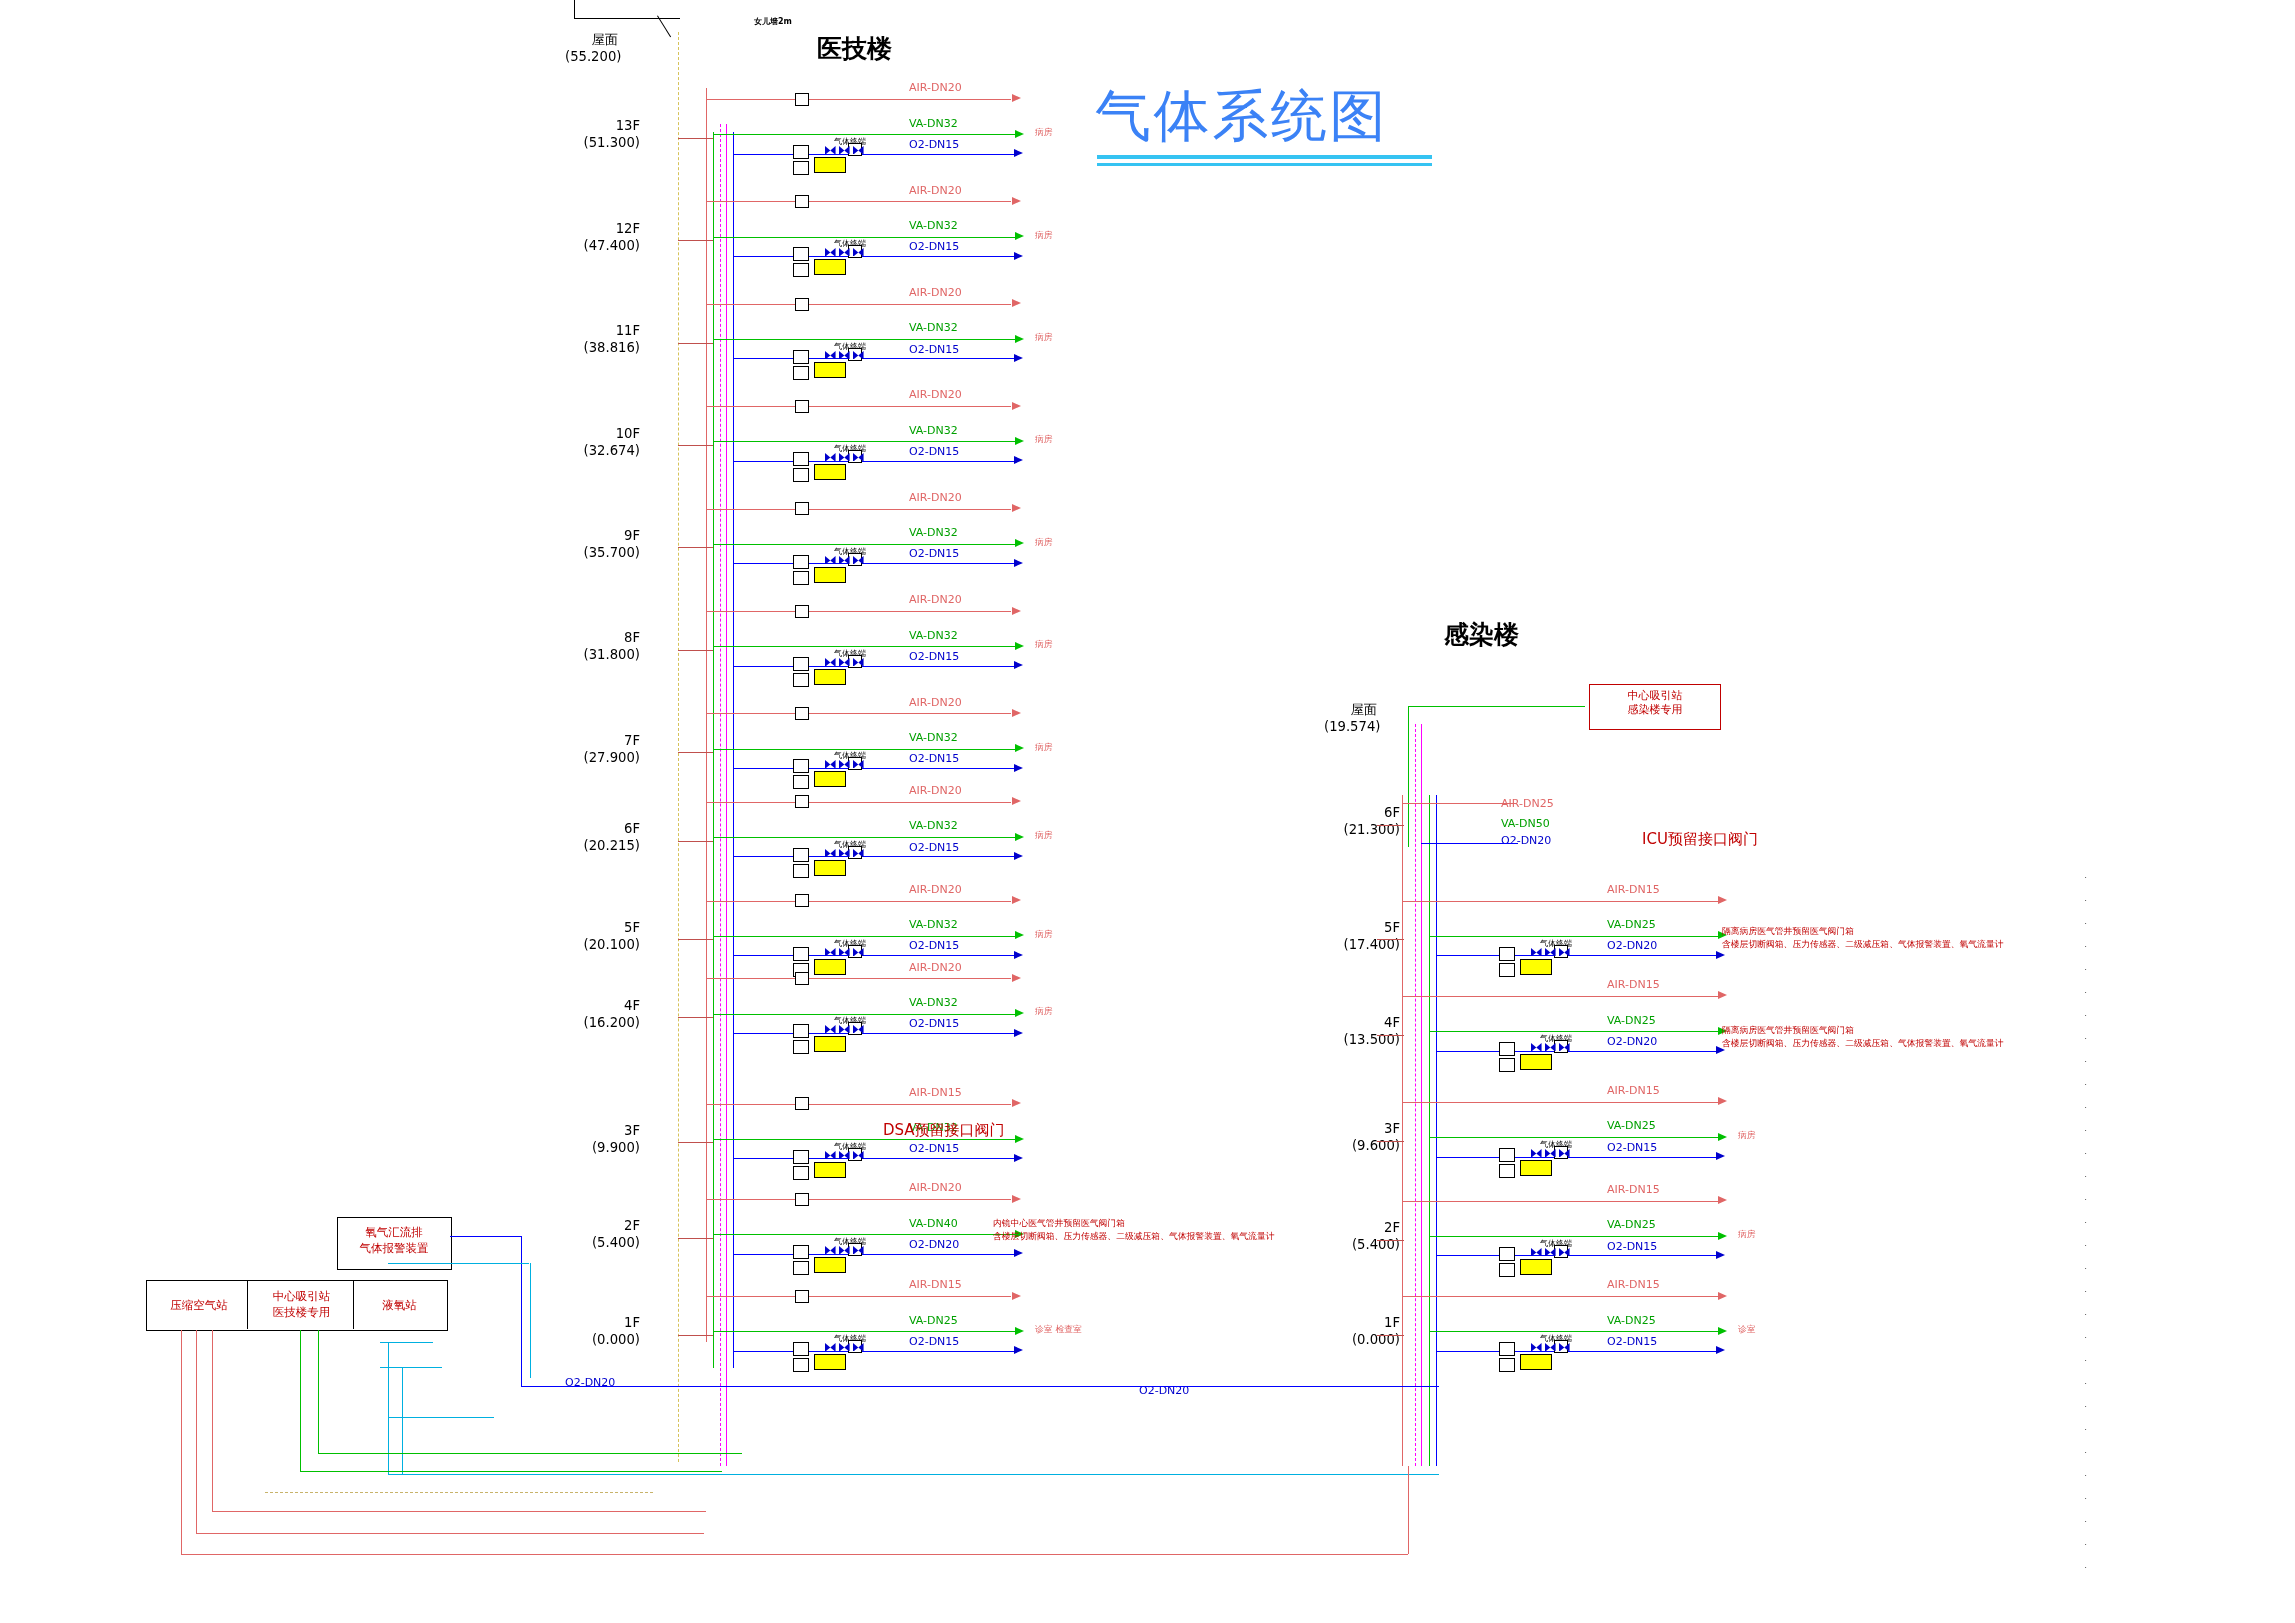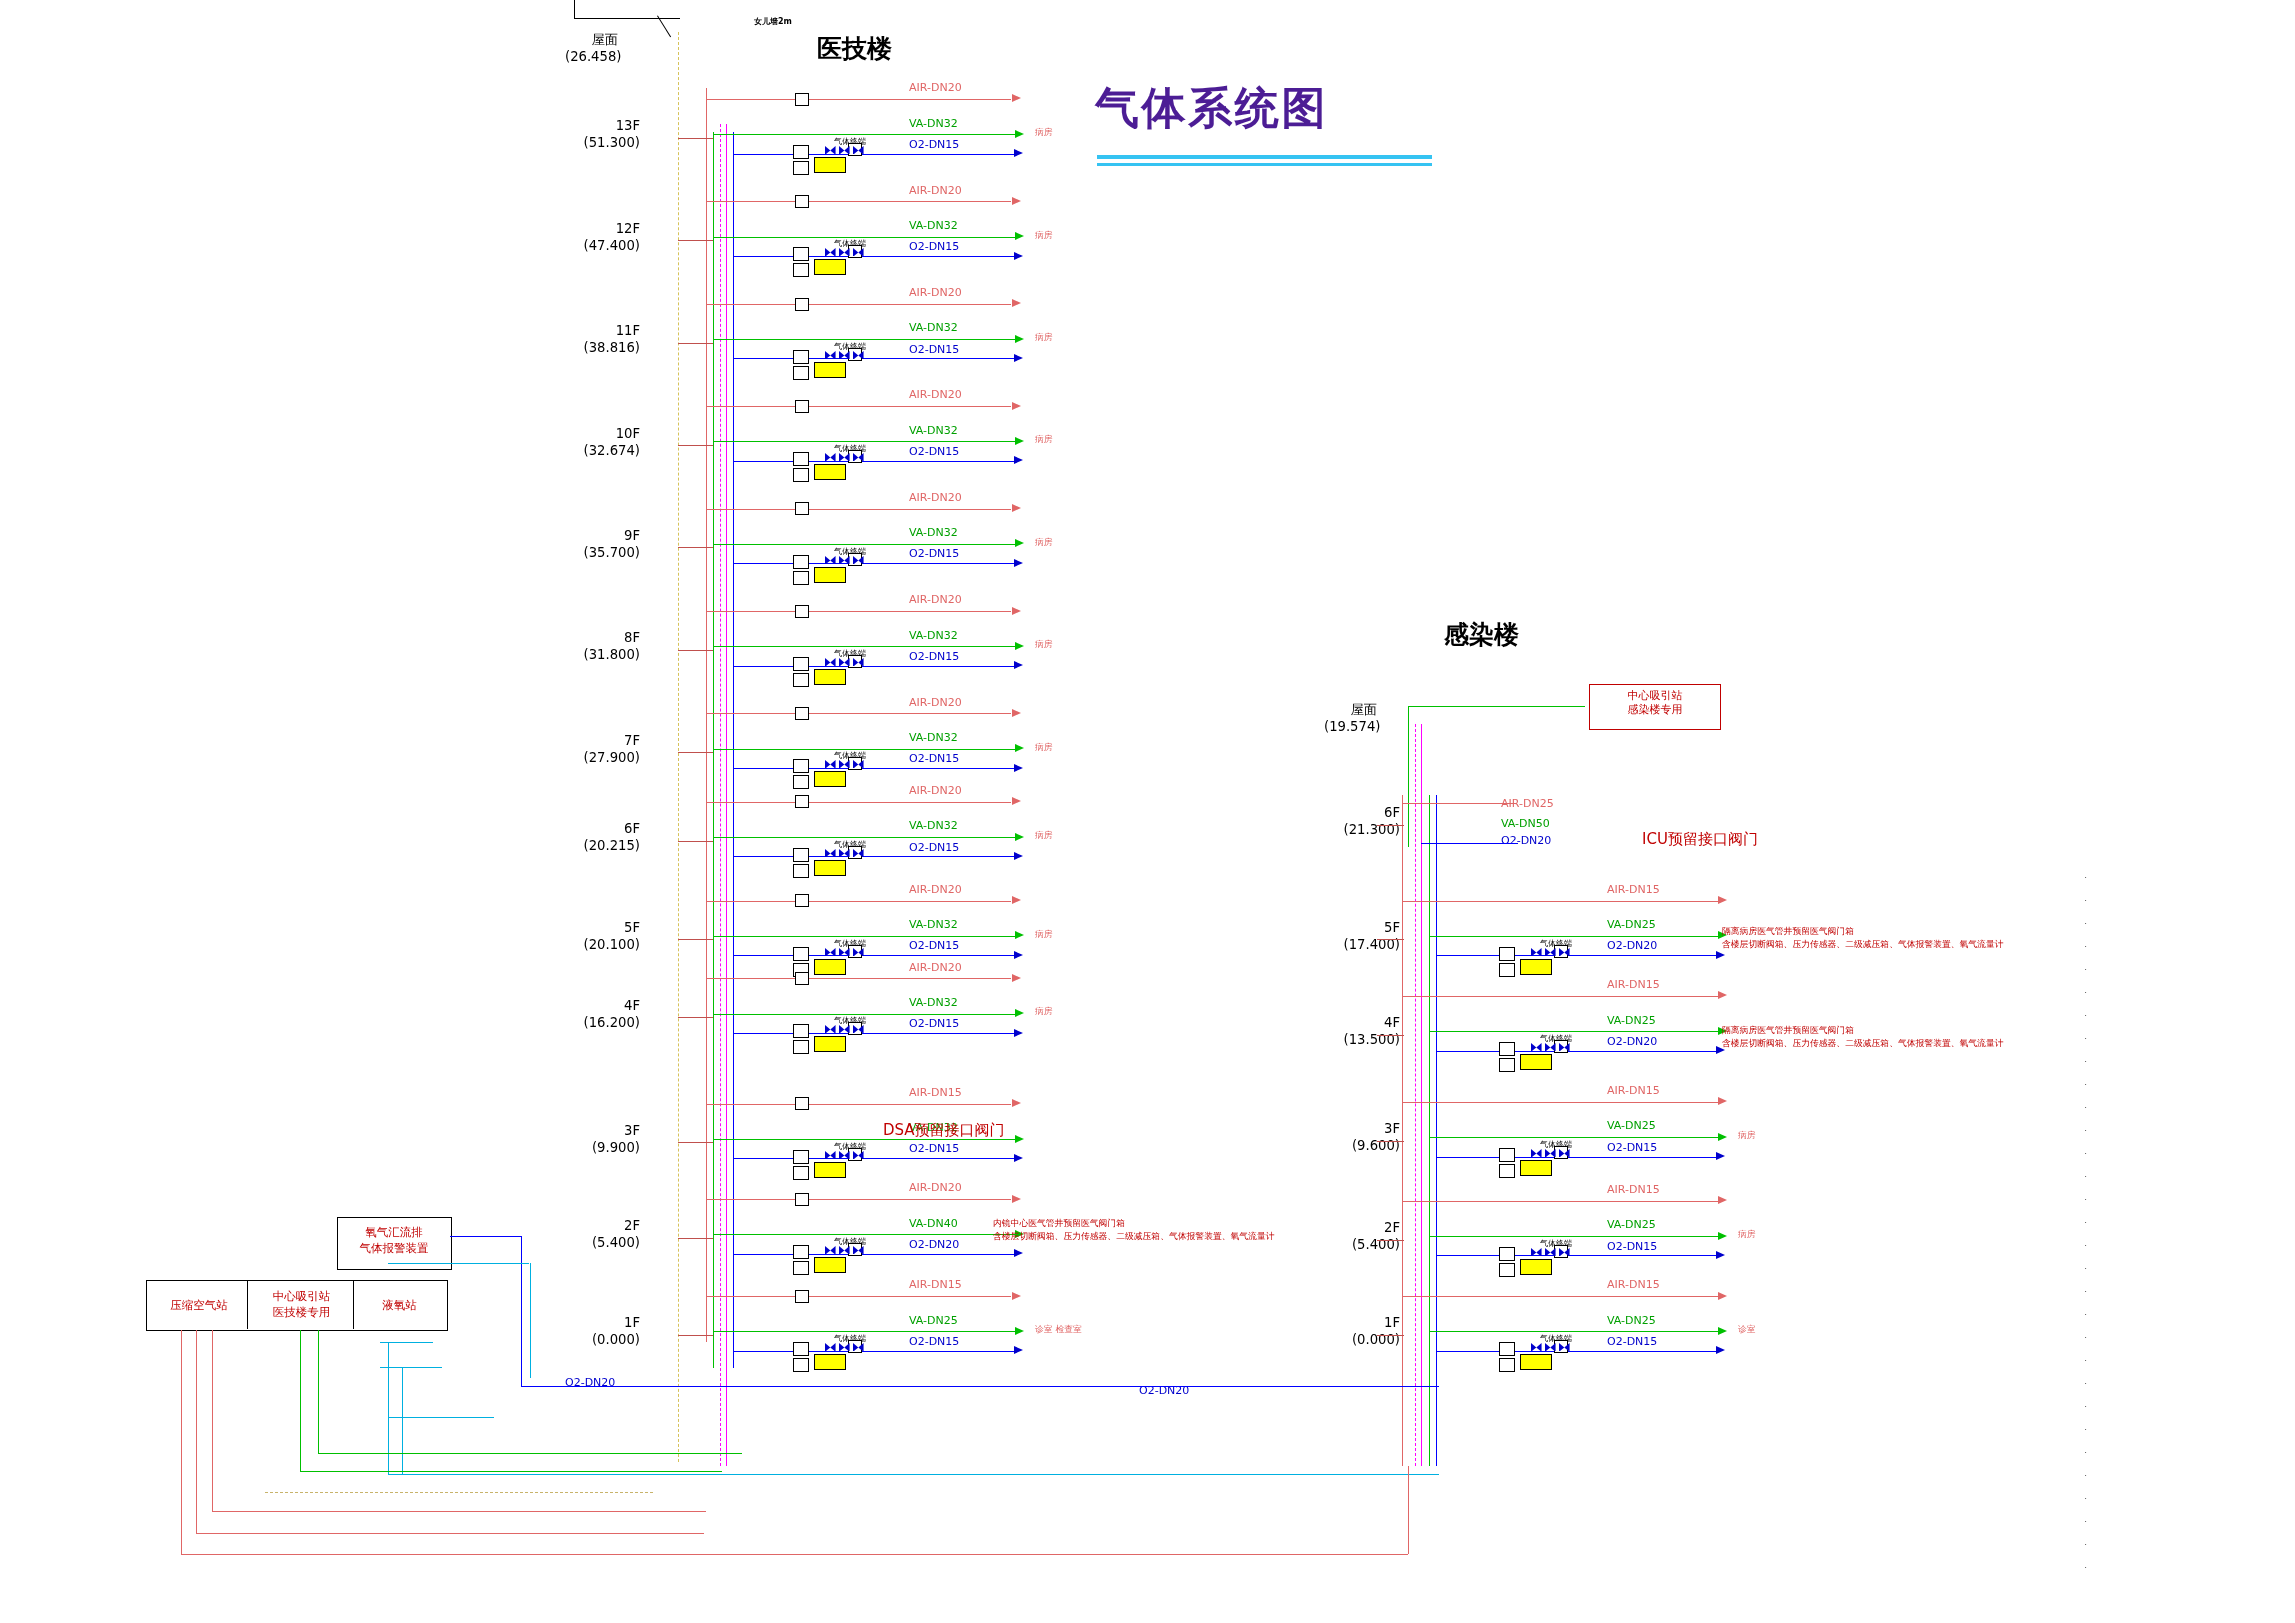--- a/index.html
+++ b/index.html
@@ -19,21 +19,21 @@
   .c-cyan{border-color:#00b0e0;}
   .c-mag{border-color:#ff00ff;}
   .c-dkred{border-color:#c0504d;}
   .c-black{border-color:#000;}
 
   .t-red{color:#e06666;}
   .t-dkred{color:#c00000;}
   .t-green{color:#00a000;}
   .t-blue{color:#0000cc;}
 
-  .title{font-size:44px;color:#4c1d95;font-weight:700;letter-spacing:2.6px;}
+  .title{font-size:56px;color:#3b82f6;font-weight:400;letter-spacing:2.6px;}
   .titleline{position:absolute;height:4.4px;background:#35c3f2;}
   .bldg{font-size:25px;font-weight:700;color:#000;}
 
   .flr{font-size:13.2px;color:#000;text-align:right;line-height:1.25;}
 
   .pipelbl{font-size:11px;}
   .tiny{font-size:8.8px;}
   .tiny2{font-size:8px;margin-left:48px;}
 
   .box{position:absolute;border:1.4px solid #000;background:#fff;}
@@ -64,21 +64,21 @@
   <div class="titleline" style="left:1097px;top:163px;width:335px;height:2.6px;"></div>
 
   <div class="lbl bldg" style="left:817px;top:32px;">医技楼</div>
   <div class="lbl bldg" style="left:1444px;top:618px;">感染楼</div>
 
   <div class="h c-black" style="left:574px;top:17.7px;width:106px;border-top-width:1.4px;"></div>
   <div class="v c-black" style="left:574px;top:0px;height:19.4px;border-left-width:1.4px;"></div>
   <div class="abs" style="left:657px;top:16px;width:35px;height:25px;border-left:1.2px solid #000;transform:rotate(-32deg);transform-origin:top left;"></div>
   <div class="lbl flr" style="left:565px;top:32px;width:53px;">
      <span>屋面</span><br>
-     <span>(26.458)</span>
+     <span>(55.200)</span>
   </div>
   <div class="lbl tiny2" style="left:706px;top:16px;font-weight:700;">女儿墙2m</div>
 
   <div class="dashv" style="left:678px;top:32px;height:1430px;border-color:#d6c25a;"></div>
 
   <div class="v c-red" style="left:706px;top:88px;height:1254px;"></div>
   <div class="v c-mag" style="left:720px;top:124px;height:1342px;border-left-style:dashed;border-left-width:1.9px;"></div>
   <div class="v c-mag" style="left:726px;top:124px;height:1342px;border-left-width:1.9px;"></div>
   <div class="v c-green" style="left:713px;top:132px;height:1236px;"></div>
   <div class="v c-blue" style="left:733px;top:132px;height:1236px;"></div>

